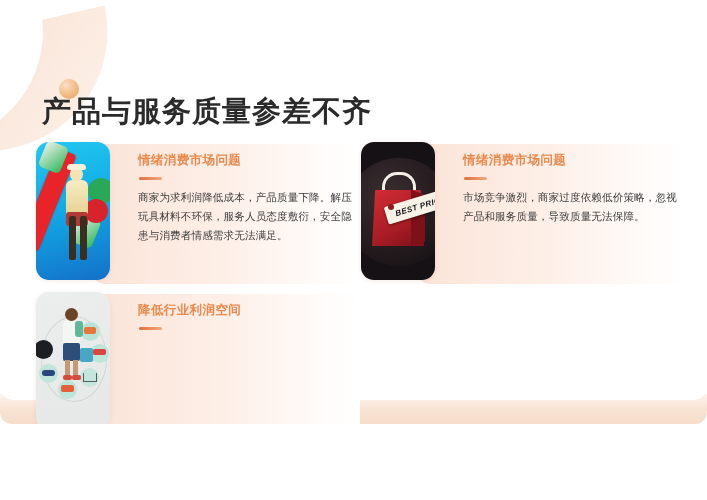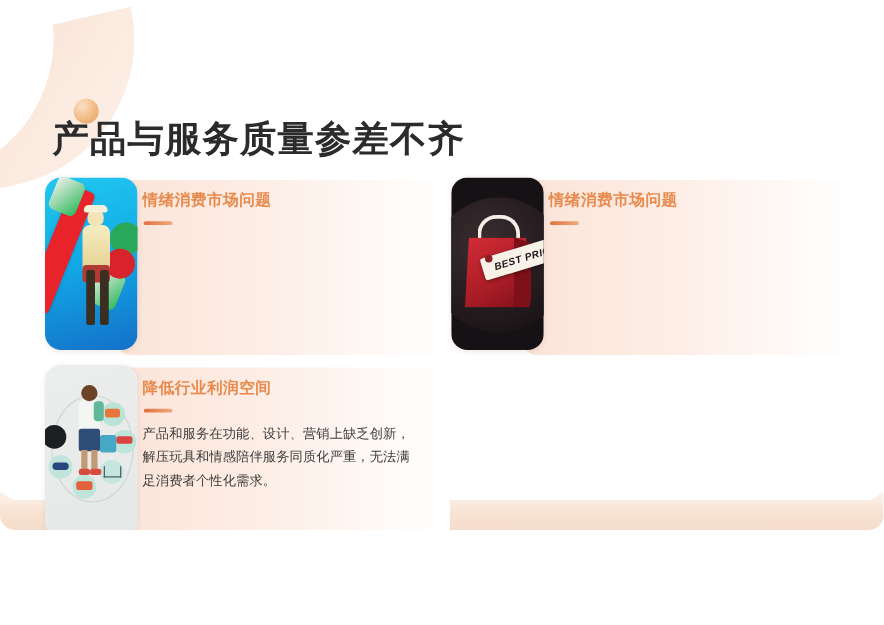--- a/index.html
+++ b/index.html
@@ -56,21 +56,21 @@
     position:absolute;left:58px;top:2px;width:266px;height:140px;
     background:linear-gradient(90deg,#fbe4d8 0%,#fdeee6 45%,#fffcfa 88%,#ffffff 100%);
     border-radius:10px;
   }
   .thumb{
     position:relative;z-index:2;width:74px;height:138px;border-radius:13px;
     overflow:hidden;flex:none;
     box-shadow:0 1px 4px rgba(130,90,60,.13);
   }
   .card-text{
-    position:relative;z-index:3;margin-left:4px;padding-top:11px;width:215px;
+    position:relative;z-index:3;margin-left:28px;padding-top:11px;width:215px;
   }
   .card-title{
     font-size:12.5px;font-weight:bold;color:#e88a4d;letter-spacing:.4px;
     line-height:1.2;white-space:nowrap;
   }
   .rule{
     width:23px;height:3px;border-radius:2px;margin:9px 0 8px 1px;
     background:linear-gradient(90deg,#e2703e 0%,#efa97f 100%);
   }
   .card-body{
@@ -187,40 +187,42 @@
             <div class="a1-short"></div>
           <div class="a1-legL"></div>
             <div class="a1-legR"></div>
           <div class="a1-head"></div>
             <div class="a1-cap"></div>
         </div>
       </div>
       <div class="card-text">
         <div class="card-title">情绪消费市场问题</div>
         <div class="rule"></div>
+        <div class="card-body">商家为求利润降低成本，产品质量下降。解压玩具材料不环保，服务人员态度敷衍，安全隐患与消费者情感需求无法满足。</div>
       </div>
     </div>
 
     <div class="card">
       <div class="card-panel"></div>
       <div class="thumb">
         <div class="art2">
           <div class="a2-disc"></div>
           <div class="a2-handle"></div>
           <div class="a2-bag"></div>
             <div class="a2-bagside"></div>
           <div class="a2-tag">
               <span>BEST PRICE</span>
             </div>
           <div class="a2-hole"></div>
         </div>
       </div>
       <div class="card-text">
         <div class="card-title">情绪消费市场问题</div>
         <div class="rule"></div>
+        <div class="card-body">市场竞争激烈，商家过度依赖低价策略，忽视产品和服务质量，导致质量无法保障。</div>
       </div>
     </div>
 
     <div class="card">
       <div class="card-panel"></div>
       <div class="thumb">
         <div class="art3">
           <div class="a3-ring"></div>
           <div class="a3-c a3-c1"></div>
             <div class="a3-c a3-c2"></div>
@@ -240,21 +242,20 @@
             <div class="a3-legR"></div>
           <div class="a3-shoeL"></div>
             <div class="a3-shoeR"></div>
           <div class="a3-head"></div>
             <div class="a3-case"></div>
         </div>
       </div>
       <div class="card-text">
         <div class="card-title">降低行业利润空间</div>
         <div class="rule"></div>
-        <div class="card-body">产品和服务在功能、设计、营销上缺乏创新，解压玩具和情感陪伴服务同质化严重，无法满足消费者个性化需求。</div>
       </div>
     </div>
 
 
   </div>
 
   <div class="deco-bottom"></div>
   <div class="deco-bottom-mask"></div>
 </div>
 <div class="below-slide"></div>

